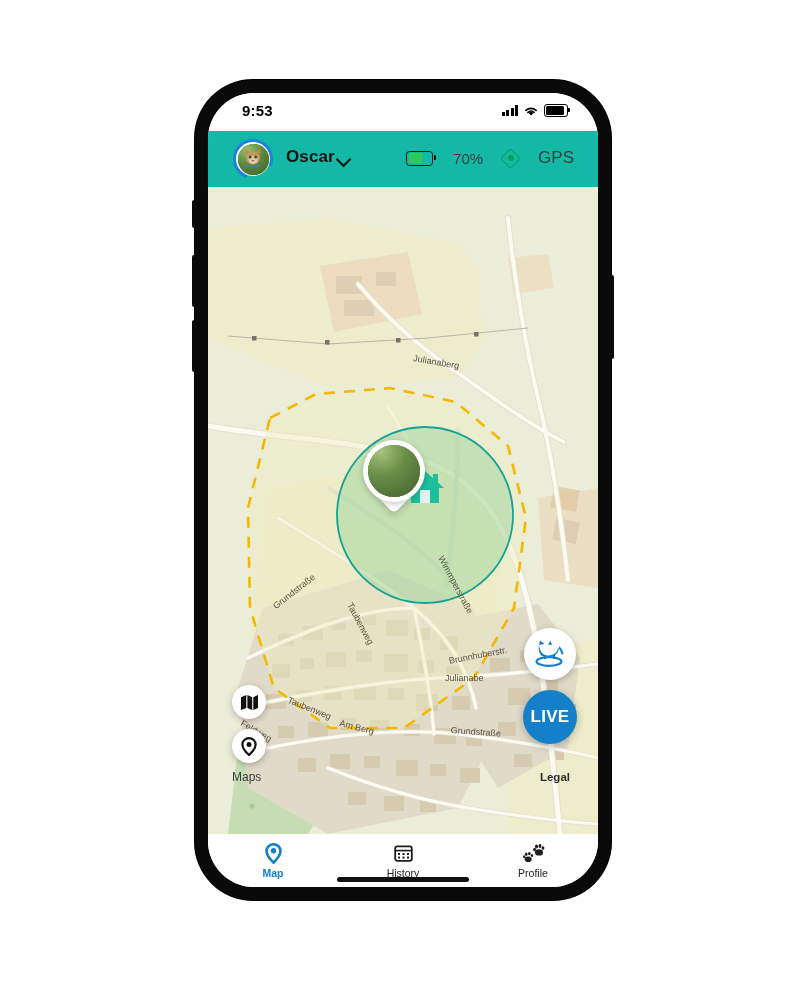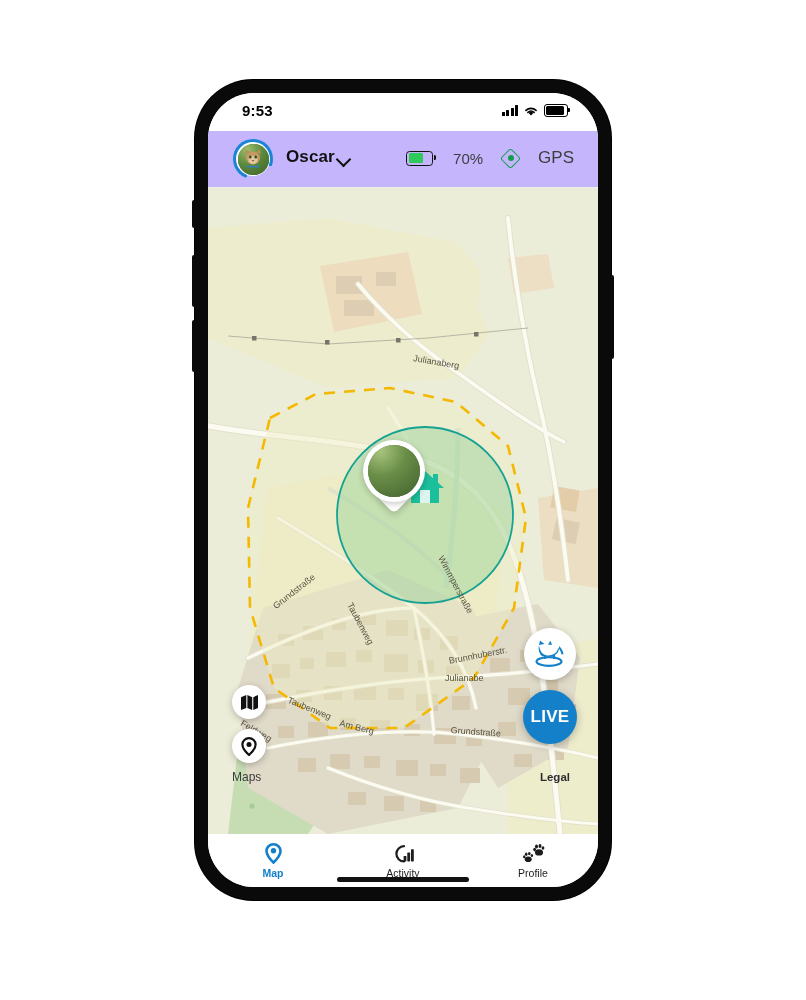--- a/index.html
+++ b/index.html
@@ -32,21 +32,21 @@
   .sig i{display:block;width:3px;background:#000;border-radius:.5px;}
   .sig i:nth-child(1){height:4px;}
   .sig i:nth-child(2){height:6px;}
   .sig i:nth-child(3){height:8.5px;}
   .sig i:nth-child(4){height:11px;}
   .batt-sb{width:22px;height:11px;border:1.3px solid #000;border-radius:3px;position:relative;}
   .batt-sb::after{content:"";position:absolute;right:-3px;top:3px;width:1.6px;height:4px;background:#000;border-radius:0 1px 1px 0;}
   .batt-sb b{position:absolute;left:1px;top:1px;bottom:1px;width:18px;background:#000;border-radius:1.5px;display:block;}
 
   
-  .appbar{position:relative;height:56px;background:#c4b5fd;border-bottom:1px solid #eceee8;}
+  .appbar{position:relative;height:56px;background:#14b8a6;border-bottom:1px solid #eceee8;}
   .avatar-wrap{position:absolute;left:25px;top:8px;width:40px;height:40px;}
   .avatar-ring{position:absolute;inset:0;border-radius:50%;
     background:conic-gradient(from 200deg, #1a84d6 0deg 272deg, rgba(0,0,0,0) 272deg 360deg);}
   .avatar-ring::after{content:"";position:absolute;inset:3px;border-radius:50%;background:#fff;}
   .avatar-img{position:absolute;left:4.5px;top:4.5px;width:31px;height:31px;border-radius:50%;overflow:hidden;
     background:#4e7a3a;}
   .avatar-img .sky{position:absolute;inset:0;background:
      radial-gradient(circle at 30% 18%, #9dbd6e 0%, #5d8a3c 45%, #3d6029 100%);}
   .avatar-img .catface{position:absolute;left:50%;top:46%;transform:translate(-50%,-50%);width:22px;height:20px;}
   .appbar-name{position:absolute;left:78px;top:16px;font-size:17px;font-weight:700;color:#111;letter-spacing:.1px;}
@@ -366,30 +366,34 @@
           <div class="tico">
             <svg width="17" height="21" viewBox="0 0 17 21">
               <path d="M8.5 1.3 C4.6 1.3 1.5 4.2 1.5 7.9 C1.5 12.6 8.5 19.5 8.5 19.5 C8.5 19.5 15.5 12.6 15.5 7.9 C15.5 4.2 12.4 1.3 8.5 1.3 Z" fill="none" stroke="#1380c9" stroke-width="2.6"></path>
               <circle cx="8.5" cy="7.8" r="2.7" fill="#1380c9"></circle>
             </svg>
           </div>
           <div class="tlbl">Map</div>
         </div>
         <div class="tab">
           <div class="tico">
-            <svg width="21" height="19" viewBox="0 0 21 19">
-              <path d="M11 2.2 A7.6 7.6 0 1 0 11 17.4" fill="none" stroke="#1c1c1c" stroke-width="2.2" stroke-linecap="round"></path>
+            <svg width="19" height="19" viewBox="0 0 19 19">
+              <rect x="1.2" y="2.4" width="16.6" height="14.4" rx="2" fill="none" stroke="#1c1c1c" stroke-width="1.8"></rect>
+              <line x1="1.2" y1="6.6" x2="17.8" y2="6.6" stroke="#1c1c1c" stroke-width="1.6"></line>
               <g fill="#1c1c1c">
-                <rect x="10.6" y="12" width="2.8" height="5.4" rx="0.6"></rect>
-                <rect x="14.3" y="8.6" width="2.8" height="8.8" rx="0.6"></rect>
-                <rect x="18" y="5.2" width="2.8" height="12.2" rx="0.6"></rect>
+                <rect x="4" y="9" width="2" height="2"></rect>
+                  <rect x="8.5" y="9" width="2" height="2"></rect>
+                  <rect x="13" y="9" width="2" height="2"></rect>
+                <rect x="4" y="12.6" width="2" height="2"></rect>
+                  <rect x="8.5" y="12.6" width="2" height="2"></rect>
+                  <rect x="13" y="12.6" width="2" height="2"></rect>
               </g>
             </svg>
           </div>
-          <div class="tlbl">Activity</div>
+          <div class="tlbl">History</div>
         </div>
         <div class="tab">
           <div class="tico">
             <svg width="23" height="20" viewBox="0 0 23 20">
               <g fill="#1c1c1c">
                 <ellipse cx="14.5" cy="2.6" rx="1.5" ry="2"></ellipse>
                   <ellipse cx="18" cy="2" rx="1.5" ry="2"></ellipse>
                 <ellipse cx="21" cy="4" rx="1.4" ry="1.8"></ellipse>
                   <ellipse cx="12.6" cy="5.6" rx="1.4" ry="1.8"></ellipse>
                 <ellipse cx="17" cy="8.4" rx="4" ry="3.2"></ellipse>

